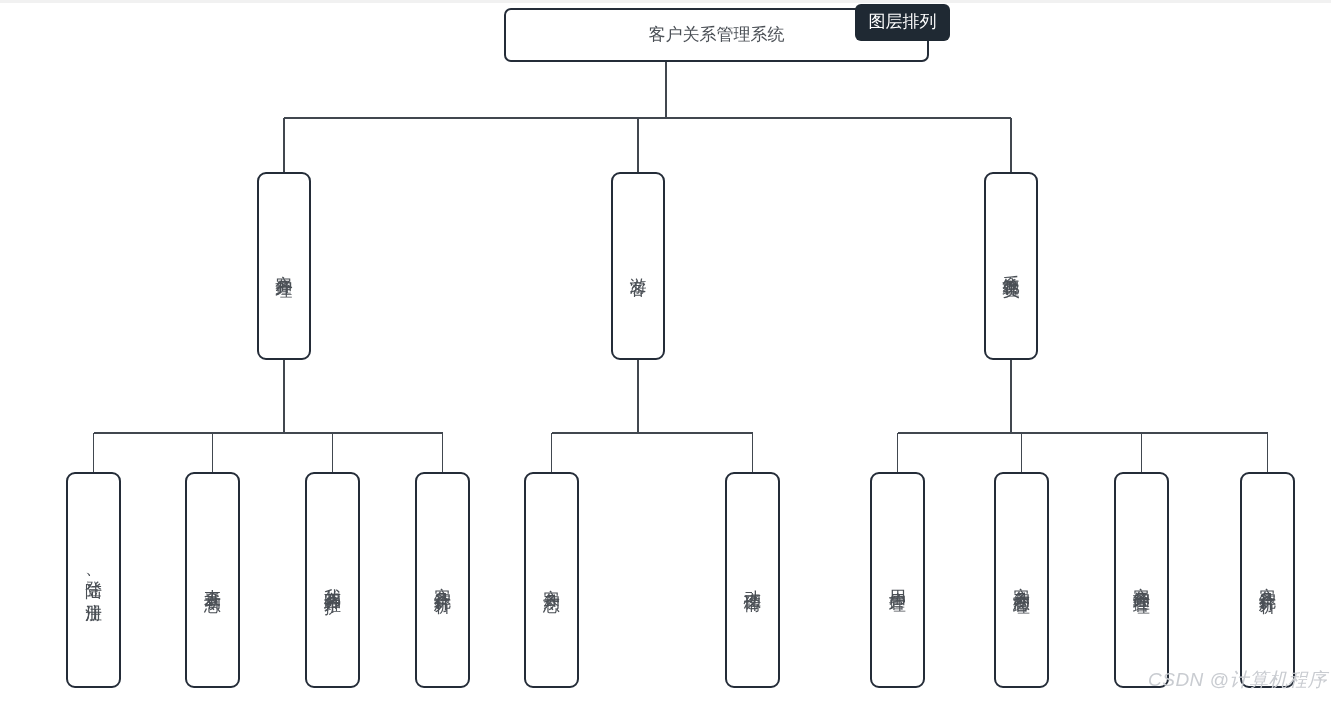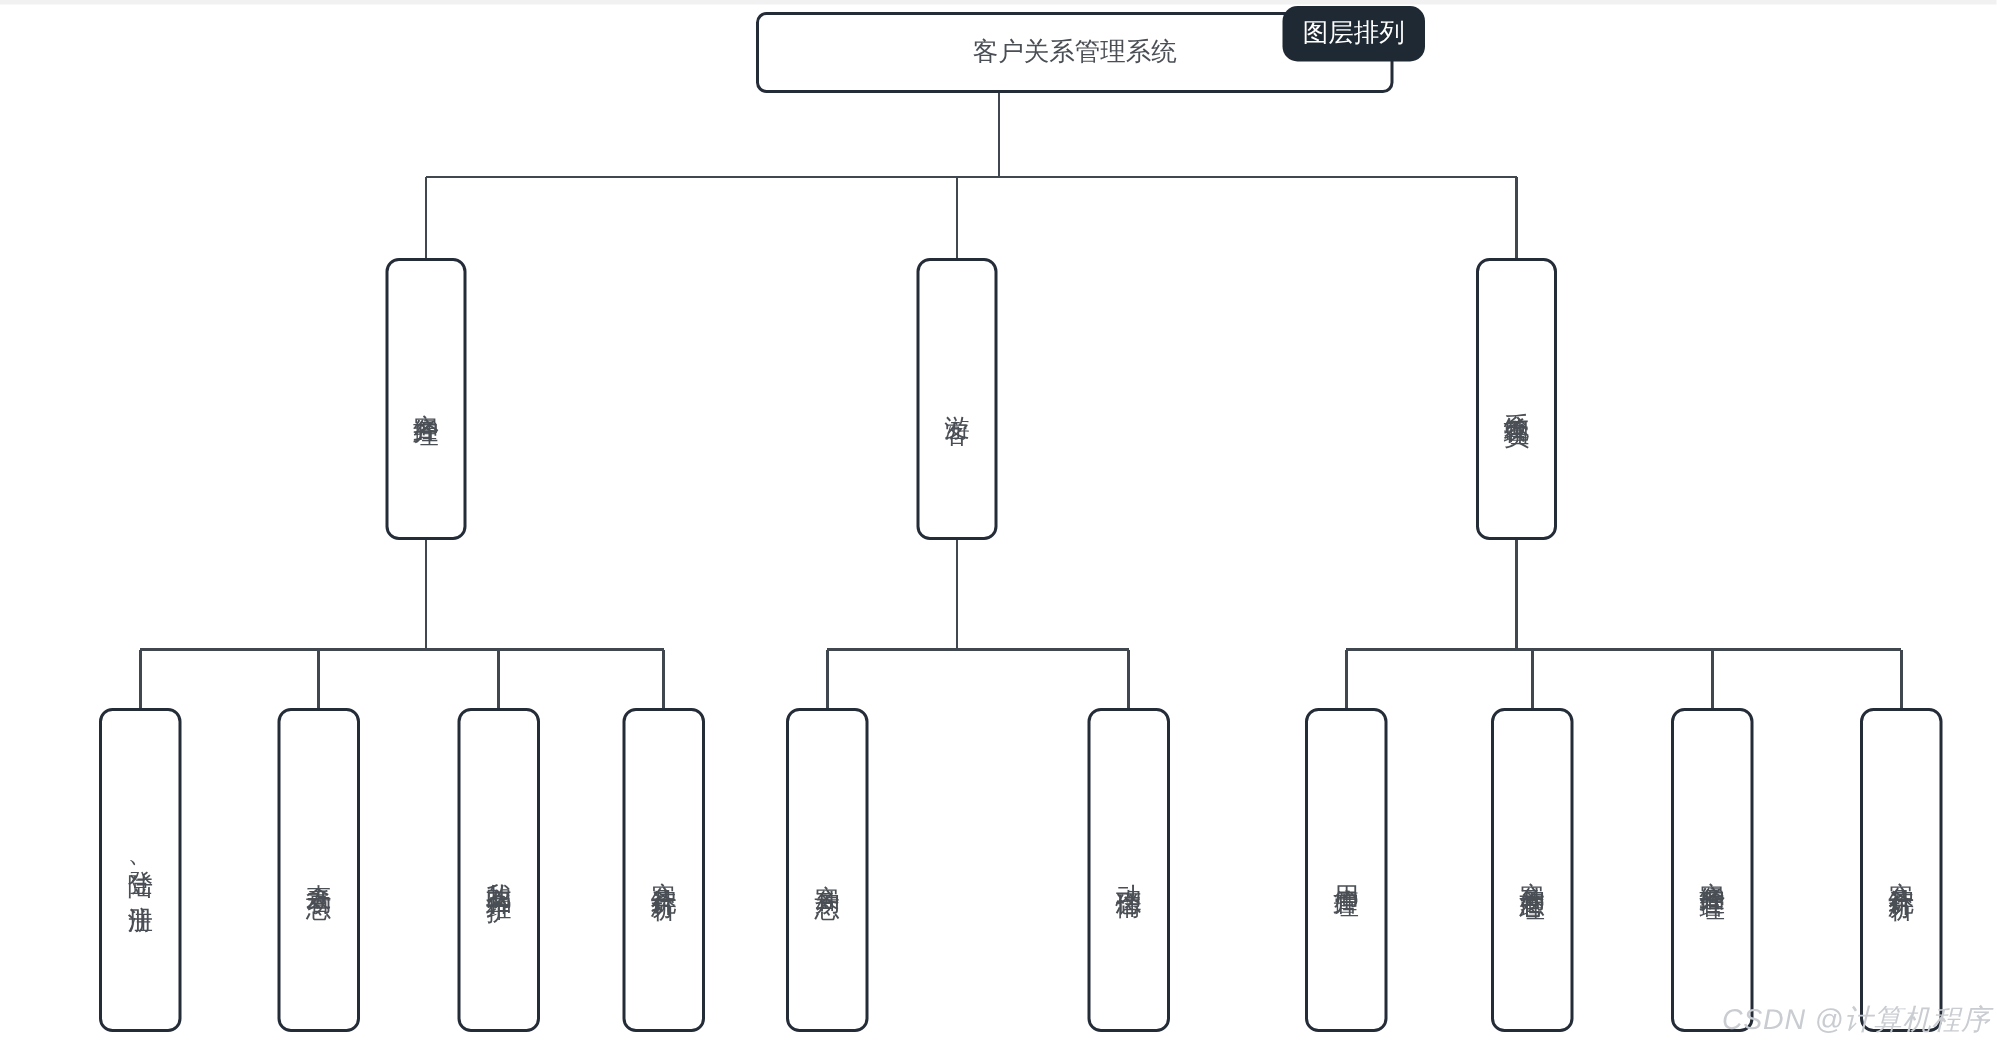--- a/index.html
+++ b/index.html
@@ -156,17 +156,17 @@
       <span class="node-label" style="color: rgb(74, 79, 85);">客户动态管理</span>
     </div>
     <div class="node leaf vertical" style="left: 1114px; top: 472px; width: 55px; height: 216px; border-color: rgb(36, 44, 56); background: rgb(255, 255, 255);">
       <span class="node-label" style="color: rgb(74, 79, 85);">客户经理管理</span>
     </div>
     <div class="node leaf vertical" style="left: 1240px; top: 472px; width: 55px; height: 216px; border-color: rgb(36, 44, 56); background: rgb(255, 255, 255);">
       <span class="node-label" style="color: rgb(74, 79, 85);">客户统计分析</span>
     </div>
   </div>
 
-<div class="tooltip" style="left: 855px; top: 4px; width: 95px; height: 37px; background: rgb(31, 41, 51); color: rgb(255, 255, 255); border-radius: 10px;">
+<div class="tooltip" style="left: 855px; top: 4px; width: 95px; height: 37px; background: rgb(31, 41, 51); color: rgb(255, 255, 255);">
   <span>图层排列</span>
 </div>
 
 <div class="watermark" style="left: 1148px; top: 667px; color: rgb(201, 204, 209);">CSDN @计算机程序</div>
 
 </body></html>

